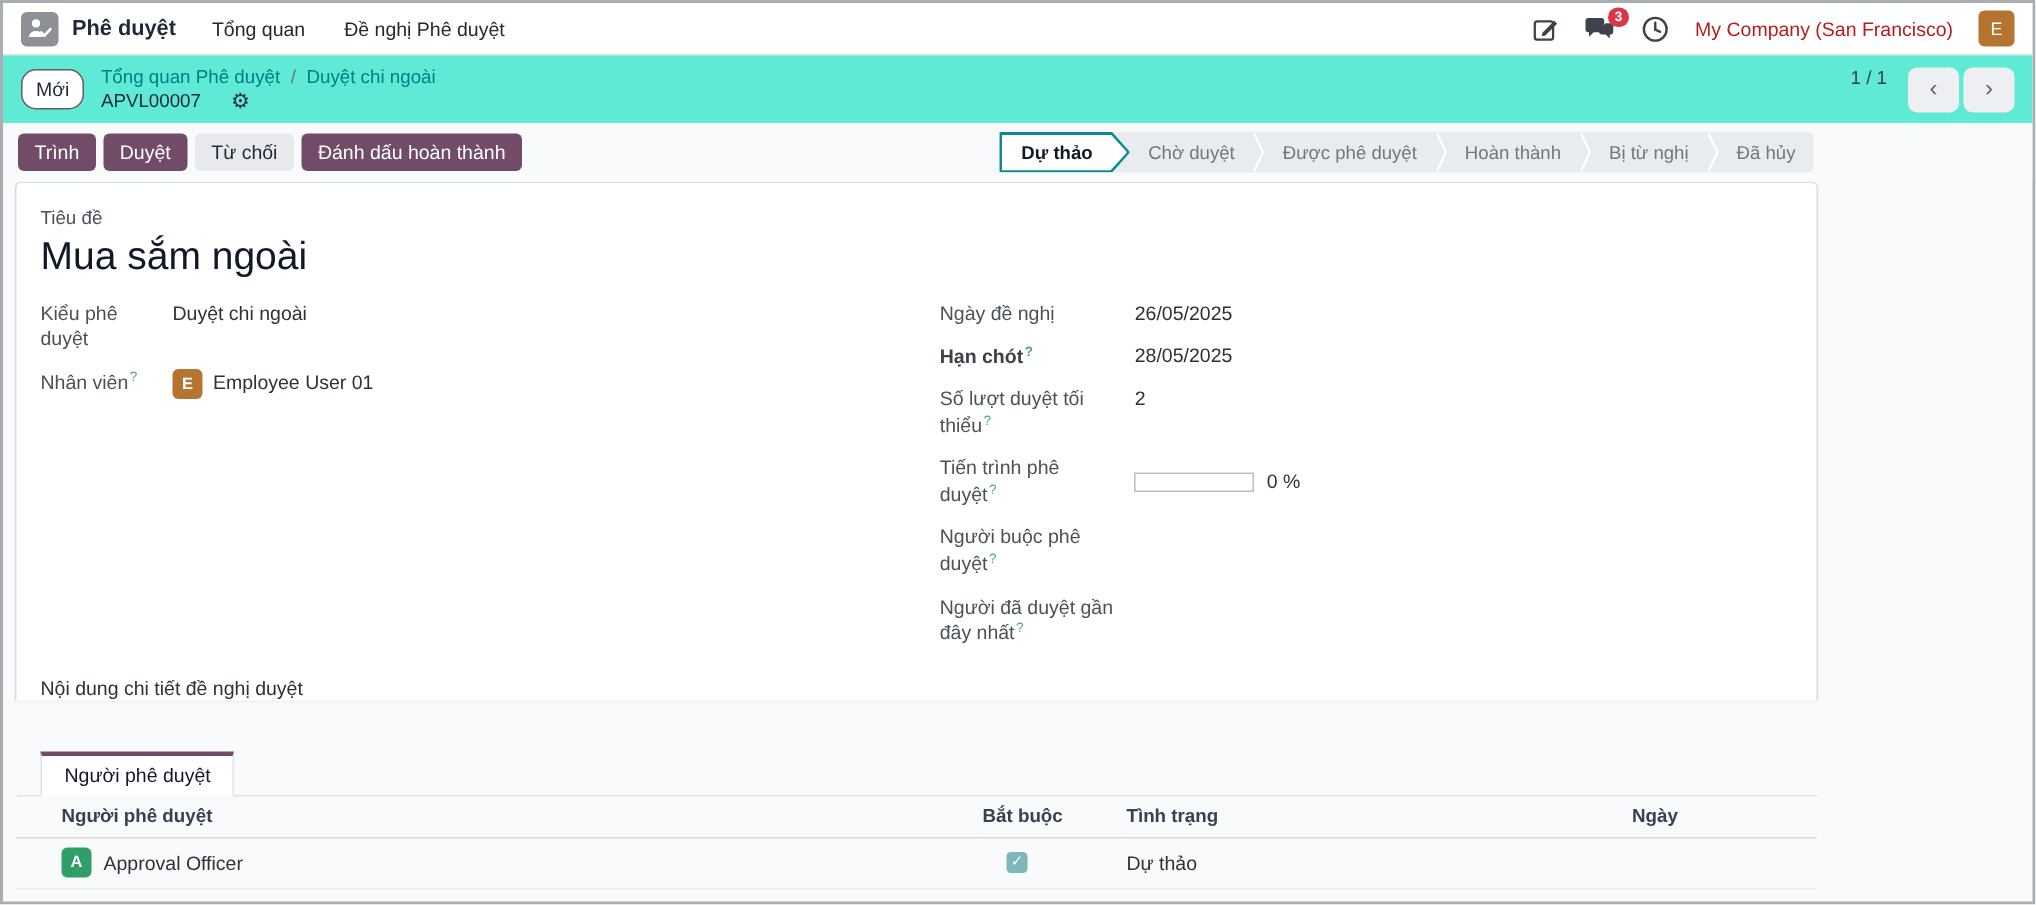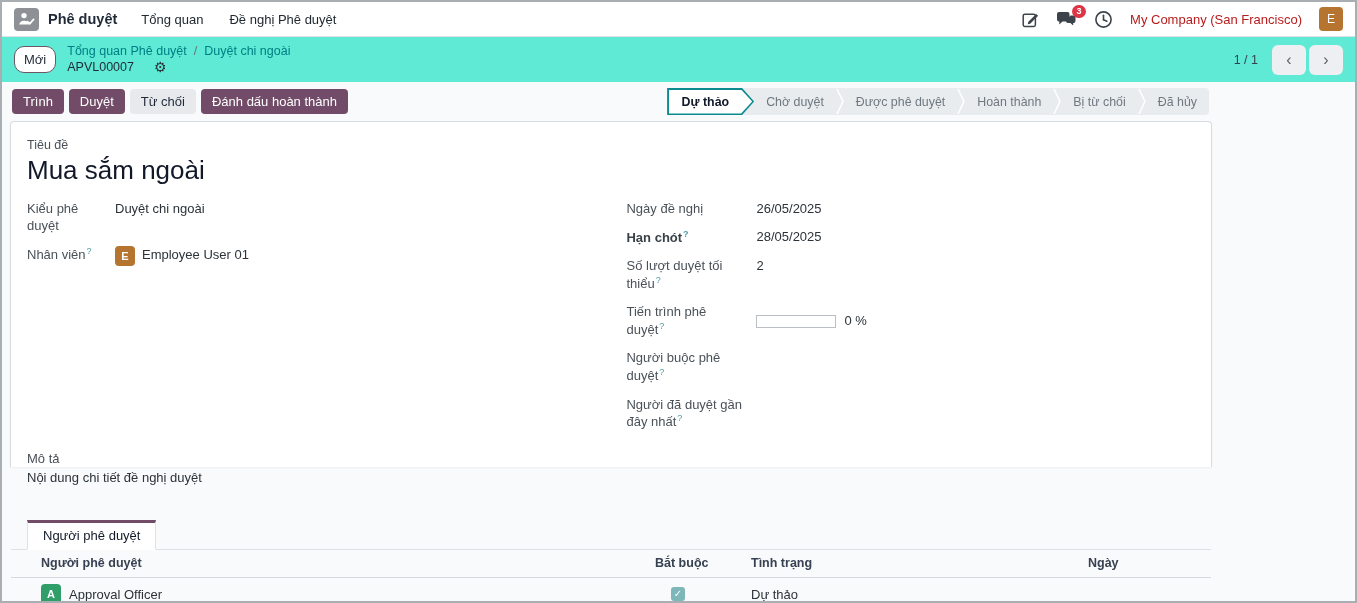--- a/index.html
+++ b/index.html
@@ -18,21 +18,21 @@
   .nav-avatar { width:24px; height:24px; border-radius:4px; background:#b5742f; color:#fff; font-size:12px; display:flex; align-items:center; justify-content:center; cursor:pointer; }
 
   
   .control-panel { height:45px; background:#5eead4; display:flex; align-items:center; padding:0 12px; }
   .btn-new { border:1px solid #6d5765; background:#fff; color:#1f2937; font-size:13px; padding:5px 9px; border-radius:10px; margin-right:11px; cursor:pointer; font-family:inherit; }
   .bc-line1 { font-size:12.5px; display:flex; gap:7px; align-items:center; line-height:1.25; }
   .bc-link { color:#017e84; cursor:pointer; text-decoration:none; }
   .bc-sep { color:#6b7280; }
   .bc-line2 { font-size:12.5px; color:#1f2937; display:flex; align-items:center; gap:20px; line-height:1.25; }
   .gear { font-size:14px; color:#2b3238; cursor:pointer; line-height:1; }
-  .cp-right { margin-left:auto; display:flex; align-items:center; gap:14px; }
+  .cp-right { margin-left:auto; display:flex; gap:14px; }
   .pager-count { font-size:12.5px; color:#374151; }
   .pager { display:flex; gap:3px; }
   .pager button { width:34px; height:30px; border:none; background:#edeff2; color:#5d646b; font-size:16px; border-radius:6px; cursor:pointer; line-height:1; font-family:inherit; }
 
   
   .action-row { height:39px; display:flex; align-items:center; padding-left:10px; background:#f9fafb; }
   .action-buttons { display:flex; gap:5px; }
   .btn { font-size:13px; padding:5px 11px; border-radius:4px; border:none; cursor:pointer; font-family:inherit; }
   .btn-primary { background:#714b67; color:#fff; }
   .btn-secondary { background:#e7e9ec; color:#1f2937; }
@@ -168,21 +168,21 @@
           <svg width="8" height="27" viewBox="0 0 8 27">
             <polyline points="1,1 7,13.5 1,26" fill="none" stroke="#fff" stroke-width="1.5"></polyline>
           </svg>
         </span>
       <div class="step">Hoàn thành</div>
       <span class="step-sep">
           <svg width="8" height="27" viewBox="0 0 8 27">
             <polyline points="1,1 7,13.5 1,26" fill="none" stroke="#fff" stroke-width="1.5"></polyline>
           </svg>
         </span>
-      <div class="step">Bị từ chối</div>
+      <div class="step">Bị từ nghị</div>
       <span class="step-sep">
           <svg width="8" height="27" viewBox="0 0 8 27">
             <polyline points="1,1 7,13.5 1,26" fill="none" stroke="#fff" stroke-width="1.5"></polyline>
           </svg>
         </span>
       <div class="step">Đã hủy</div>
     </div>
   </div>
 
   <div class="sheet">
@@ -230,21 +230,20 @@
             <span class="fvalue"></span>
           </div>
           <div class="frow">
             <span class="flabel"><span>Người đã duyệt gần đây nhất</span><sup class="help">?</sup></span>
             <span class="fvalue"></span>
           </div>
         </div>
       </div>
 
       <div class="desc-block">
-        <div class="desc-label">Mô tả</div>
         <div class="desc-text">Nội dung chi tiết đề nghị duyệt</div>
       </div>
     </div>
 
     <div class="tabs">
       <div class="tab">Người phê duyệt</div>
     </div>
 
     <table>
       <colgroup>

